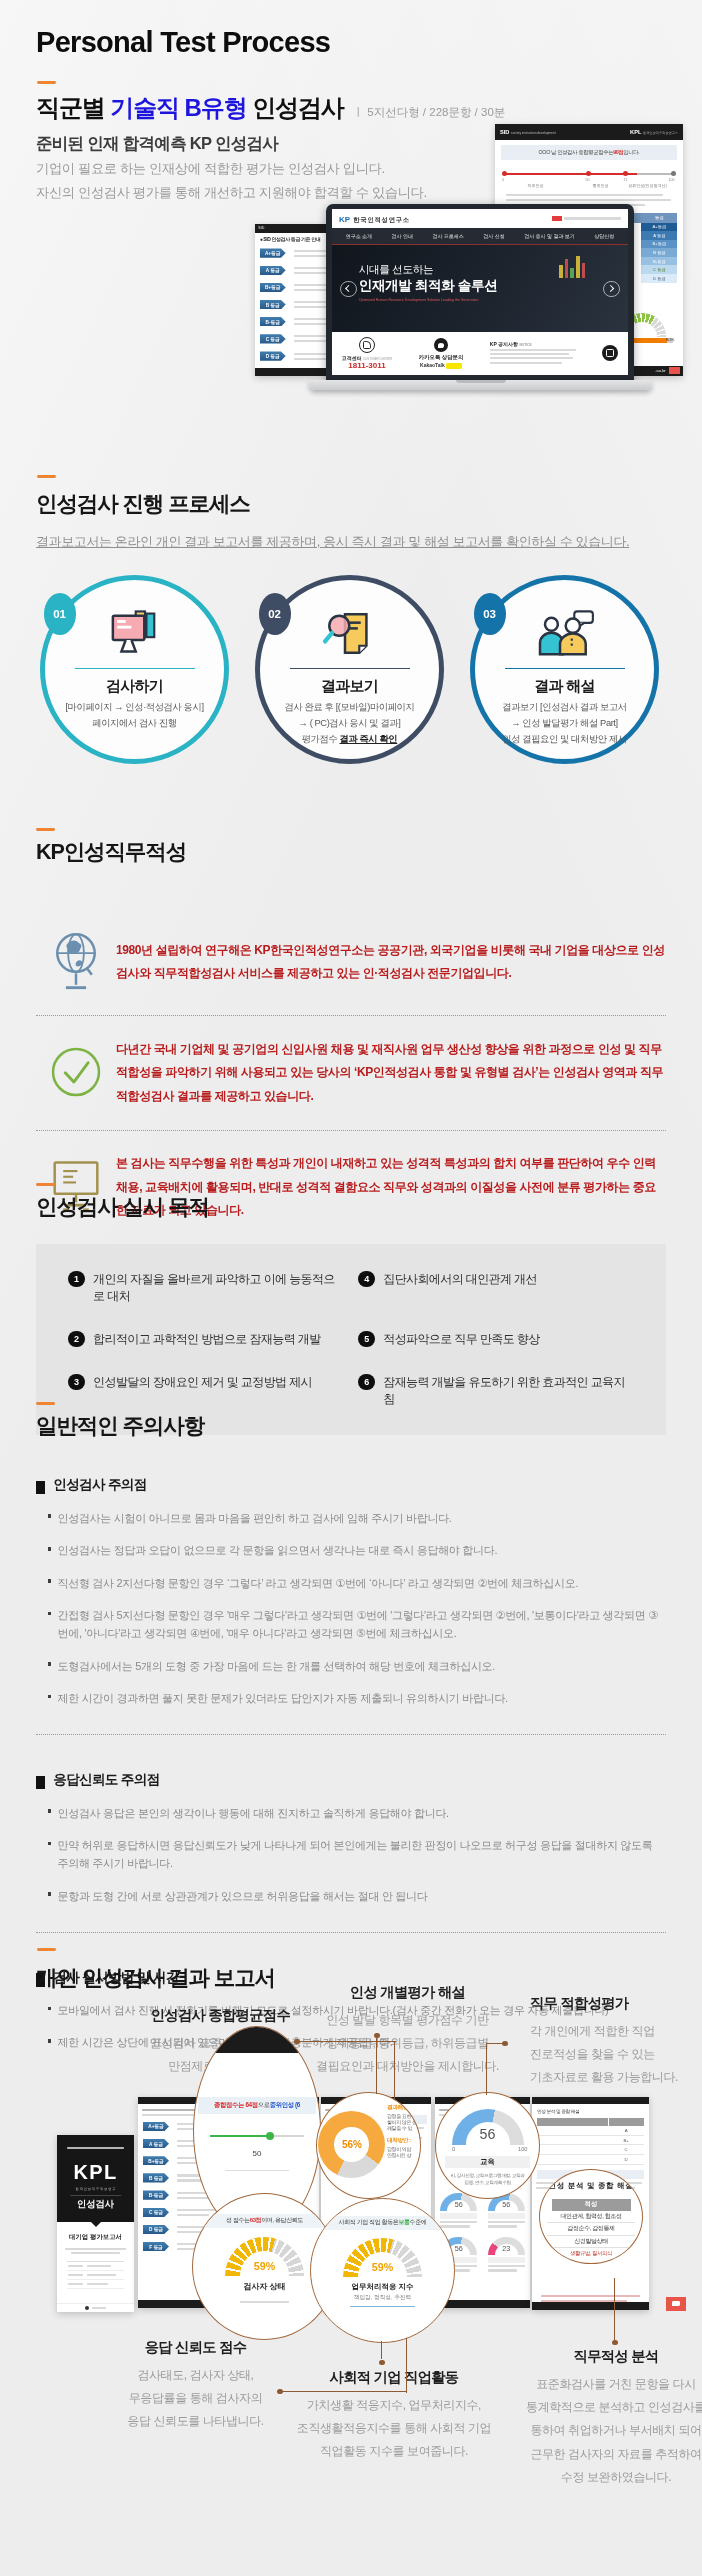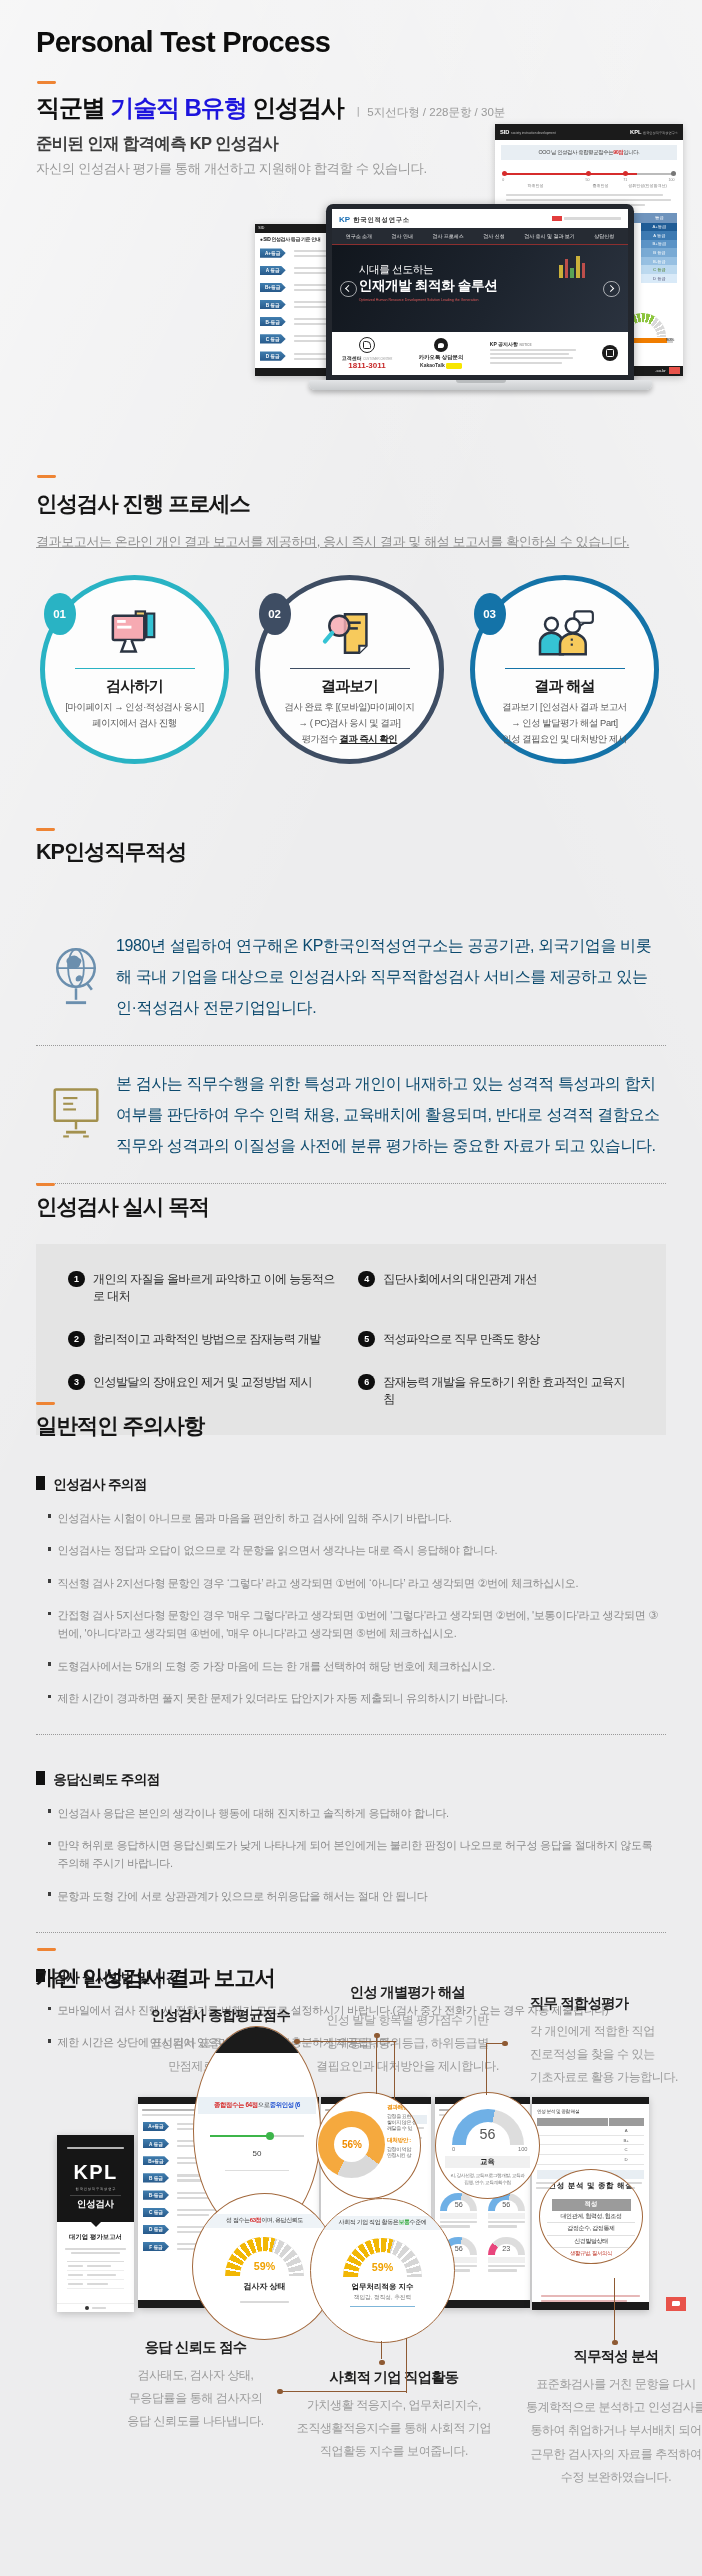--- a/index.html
+++ b/index.html
@@ -45,32 +45,32 @@
   .step .badge{position:absolute;left:-1.4px;top:13px;width:32px;height:42px;border-radius:50%;
         color:#fff;font-size:11.5px;font-weight:bold;display:flex;align-items:center;justify-content:center;}
   .step .ic{height:56px;margin-top:24px;display:flex;align-items:flex-end;justify-content:center;}
   .step .dv{width:120px;height:1.4px;margin:8.6px 0 7.2px;}
   .step .st{font-size:15px;font-weight:800;color:#1c1c1c;letter-spacing:-0.7px;}
   .step .sl{font-size:9.3px;color:#555;line-height:1.7;margin-top:4.3px;letter-spacing:-0.4px;}
   
   #s3{position:relative;height:355px;margin-top:18px;padding:0 36px;box-sizing:border-box;}
   .about-item{display:grid;grid-template-columns:80px 1fr;align-items:center;padding:21.5px 0;
      border-bottom:0.7px dotted #9a9a9a;}
-  .about-item .txt{font-size:16px;color:#0c4a6e;line-height:1.95;letter-spacing:-0.4px;}
+  .about-item .txt{font-size:12px;color:#b91c1c;line-height:1.95;letter-spacing:-0.4px;font-weight:bold;}
   #s3 .items{margin-top:42px;}
   
   #s4{position:relative;height:219px;padding:0 36px;box-sizing:border-box;}
   .purpose-box{margin-top:23px;background:#e4e4e4;padding:27px 32px;display:grid;
      grid-template-columns:1fr 1fr;row-gap:26px;column-gap:14.3px;}
   .pitem{display:flex;align-items:flex-start;font-size:12px;color:#2e2e2e;letter-spacing:-0.6px;}
   .numc{width:16.5px;height:16.5px;border-radius:50%;background:#0e0e0e;color:#fff;font-size:9px;font-weight:bold;
      display:inline-flex;align-items:center;justify-content:center;flex:none;margin-right:8.6px;margin-top:-0.7px;}
   
   #s5{position:relative;height:545px;padding:0 36px;box-sizing:border-box;}
-  .chead{display:flex;align-items:flex-start;margin-top:36px;}
+  .chead{display:flex;align-items:flex-end;margin-top:36px;}
   .chead .bksq{width:9.3px;height:13.6px;background:#111;margin-right:8px;}
   .chead span{font-size:13.6px;font-weight:800;color:#1a1a1a;letter-spacing:-0.7px;}
   .cb{display:flex;margin:14.3px 0 0 11.5px;font-size:11px;color:#8a8a8a;line-height:1.65;letter-spacing:-0.3px;max-width:616px;}
   .cb .sq{width:3.6px;height:3.6px;background:#3d3d3d;flex:none;margin:5.7px 6.4px 0 0;}
   .dotsep{border:none;border-top:0.7px dotted #9a9a9a;margin:27px 0 0 0;}
   
   #s6{position:relative;height:609px;}
   .ann b{display:block;font-size:14.3px;color:#1f1f1f;font-weight:800;letter-spacing:-0.7px;margin-bottom:7.2px;}
   .ann p{margin:0;font-size:12px;color:#9b9b9b;line-height:1.95;letter-spacing:-0.4px;}
   .ann{position:absolute;}
@@ -91,20 +91,21 @@
   <h1>Personal Test Process</h1>
 
   <div id="s1">
     <div class="dash" style="position:absolute;left:37px;top:0;"></div>
     <div class="t1">
       <span>직군별 </span><span class="blue">기술직 B유형</span><span> 인성검사</span>
       <span class="meta">&nbsp;<span>ㅣ</span>&nbsp;<span>5지선다형 / 228문항 / 30분</span></span>
     </div>
     <div class="sub">준비된 인재 합격예측 KP 인성검사</div>
     <div class="desc">
+      <div>기업이 필요로 하는 인재상에 적합한 평가는 인성검사 입니다.</div>
       <div>자신의 인성검사 평가를 통해 개선하고 지원해야 합격할 수 있습니다.</div>
     </div>
 
     <div id="collage1">
 
       <div class="page shadow" style="left:251px;top:7.2px;width:188px;height:252px;z-index:1;">
         <div style="height:16px;background:#1b1b1b;display:flex;align-items:center;justify-content:space-between;padding:0 5px;">
           <span style="color:#fff;font-size:5.7px;font-weight:bold;"><span>SID</span> <span style="font-weight:normal;font-size:3.2px;color:#bbb;">society instruction development</span></span>
           <span style="color:#fff;font-size:5.7px;font-weight:bold;"><span>KPL</span> <span style="font-weight:normal;font-size:3.2px;color:#bbb;">한국인성직무적성연구소</span></span>
         </div>
@@ -405,20 +406,29 @@
             <path d="M40 42 q6 0 4 6 q-4 4 -8 2 q-2 -6 4 -8Z" fill="#6b8fae"></path>
             <line x1="52" y1="54" x2="58" y2="62" stroke="#6b8fae" stroke-width="3.5"></line>
             <line x1="36" y1="60" x2="36" y2="76" stroke="#6b8fae" stroke-width="3.5"></line>
             <line x1="22" y1="80" x2="50" y2="80" stroke="#6b8fae" stroke-width="4"></line>
           </svg>
         </div>
         <div class="txt">1980년 설립하여 연구해온 KP한국인적성연구소는 공공기관, 외국기업을 비롯해 국내 기업을 대상으로 인성검사와 직무적합성검사 서비스를 제공하고 있는 인·적성검사 전문기업입니다.</div>
       </div>
       <div class="about-item">
         <div style="text-align:center;">
+          <svg width="56" height="56" viewBox="0 0 78 78">
+            <circle cx="39" cy="39" r="32" fill="none" stroke="#7cb342" stroke-width="3.5"></circle>
+            <path d="M24 40 L36 53 L56 26" fill="none" stroke="#7cb342" stroke-width="4" stroke-linecap="round" stroke-linejoin="round"></path>
+          </svg>
+        </div>
+        <div class="txt">다년간 국내 기업체 및 공기업의 신입사원 채용 및 재직사원 업무 생산성 향상을 위한 과정으로 인성 및 직무적합성을 파악하기 위해 사용되고 있는 당사의 ‘KP인적성검사 통합 및 유형별 검사’는 인성검사 영역과 직무적합성검사 결과를 제공하고 있습니다.</div>
+      </div>
+      <div class="about-item">
+        <div style="text-align:center;">
           <svg width="54" height="56" viewBox="0 0 76 78">
             <rect x="8" y="6" width="60" height="44" rx="2" fill="none" stroke="#a3914f" stroke-width="3.5"></rect>
             <line x1="20" y1="18" x2="40" y2="18" stroke="#a3914f" stroke-width="3"></line>
             <line x1="20" y1="26" x2="34" y2="26" stroke="#a3914f" stroke-width="3"></line>
             <line x1="20" y1="34" x2="38" y2="34" stroke="#a3914f" stroke-width="3"></line>
             <line x1="38" y1="50" x2="38" y2="62" stroke="#a3914f" stroke-width="3.5"></line>
             <line x1="24" y1="66" x2="52" y2="66" stroke="#a3914f" stroke-width="4"></line>
             <line x1="20" y1="72" x2="28" y2="72" stroke="#a3914f" stroke-width="3"></line>
             <line x1="48" y1="72" x2="56" y2="72" stroke="#a3914f" stroke-width="3"></line>
           </svg>

